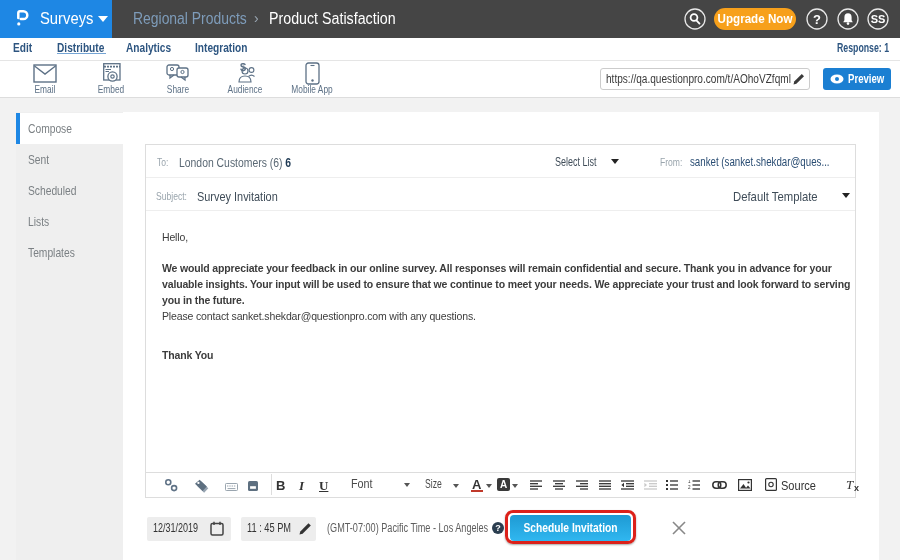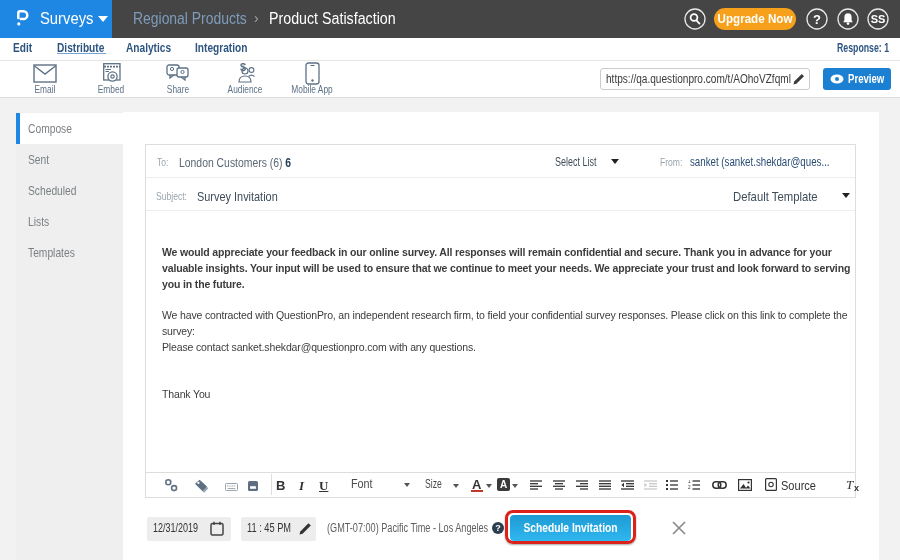--- a/index.html
+++ b/index.html
@@ -138,24 +138,24 @@
 <div class="t" style="left:660px;top:162px;color:#9aa5ad;font-size:11px;transform:translateY(-50%) scaleX(0.78);">From:</div>
 <div class="t" style="left:690px;top:162px;color:#2a4d73;font-size:12px;transform:translateY(-50%) scaleX(0.81);">sanket (sanket.shekdar@ques...</div>
 
 <div class="abs" style="left:146px;top:178px;width:709px;height:33px;border-bottom:1px solid #eee;"></div>
 <div class="t" style="left:156px;top:196px;color:#9aa5ad;font-size:11px;transform:translateY(-50%) scaleX(0.78);">Subject:</div>
 <div class="t" style="left:197px;top:196px;color:#3f4c58;font-size:13px;transform:translateY(-50%) scaleX(0.84);">Survey Invitation</div>
 <div class="t" style="left:733px;top:196px;color:#3f4c58;font-size:13px;transform:translateY(-50%) scaleX(0.87);">Default Template</div>
 <div class="abs" style="left:842px;top:193px;width:0;height:0;border-left:4px solid transparent;border-right:4px solid transparent;border-top:5px solid #222;"></div>
 
 <div class="abs" style="left:162px;top:229px;width:690px;color:#3c3c3c;font-size:10.5px;line-height:16px;letter-spacing:-0.15px;">
+<p>Hello,</p>
 <p style="margin-top:15px;font-weight:bold;">We would appreciate your feedback in our online survey. All responses will remain confidential and secure. Thank you in advance for your valuable insights. Your input will be used to ensure that we continue to meet your needs. We appreciate your trust and look forward to serving you in the future.</p>
-<p style="margin-top:15px;">We have contracted with QuestionPro, an independent research firm, to field your confidential survey responses. Please click on this link to complete the survey:</p>
 <p style="">Please contact sanket.shekdar@questionpro.com with any questions.</p>
-<p style="margin-top:31px;">Thank You</p>
+<p style="margin-top:23px;font-weight:bold;">Thank You</p>
 </div>
 
 <div class="abs" style="left:146px;top:472px;width:709px;height:25px;background:#fff;border-top:1px solid #ddd;"></div>
 
 <svg class="abs" style="left:165px;top:479px;" width="13" height="13" viewBox="0 0 13 13">
   <circle cx="3.3" cy="3.3" r="2.5" fill="none" stroke="#5f7286" stroke-width="1.6"></circle>
   <circle cx="9.1" cy="9.1" r="2.5" fill="none" stroke="#5f7286" stroke-width="1.6"></circle>
 </svg>
 <svg class="abs" style="left:194px;top:479px;" width="15" height="14" viewBox="0 0 15 14">
   <path d="M2.8 6.6 L7.4 2.5 L14.3 9.2 L10.1 13.8 Z" fill="#97a4b1"></path>

